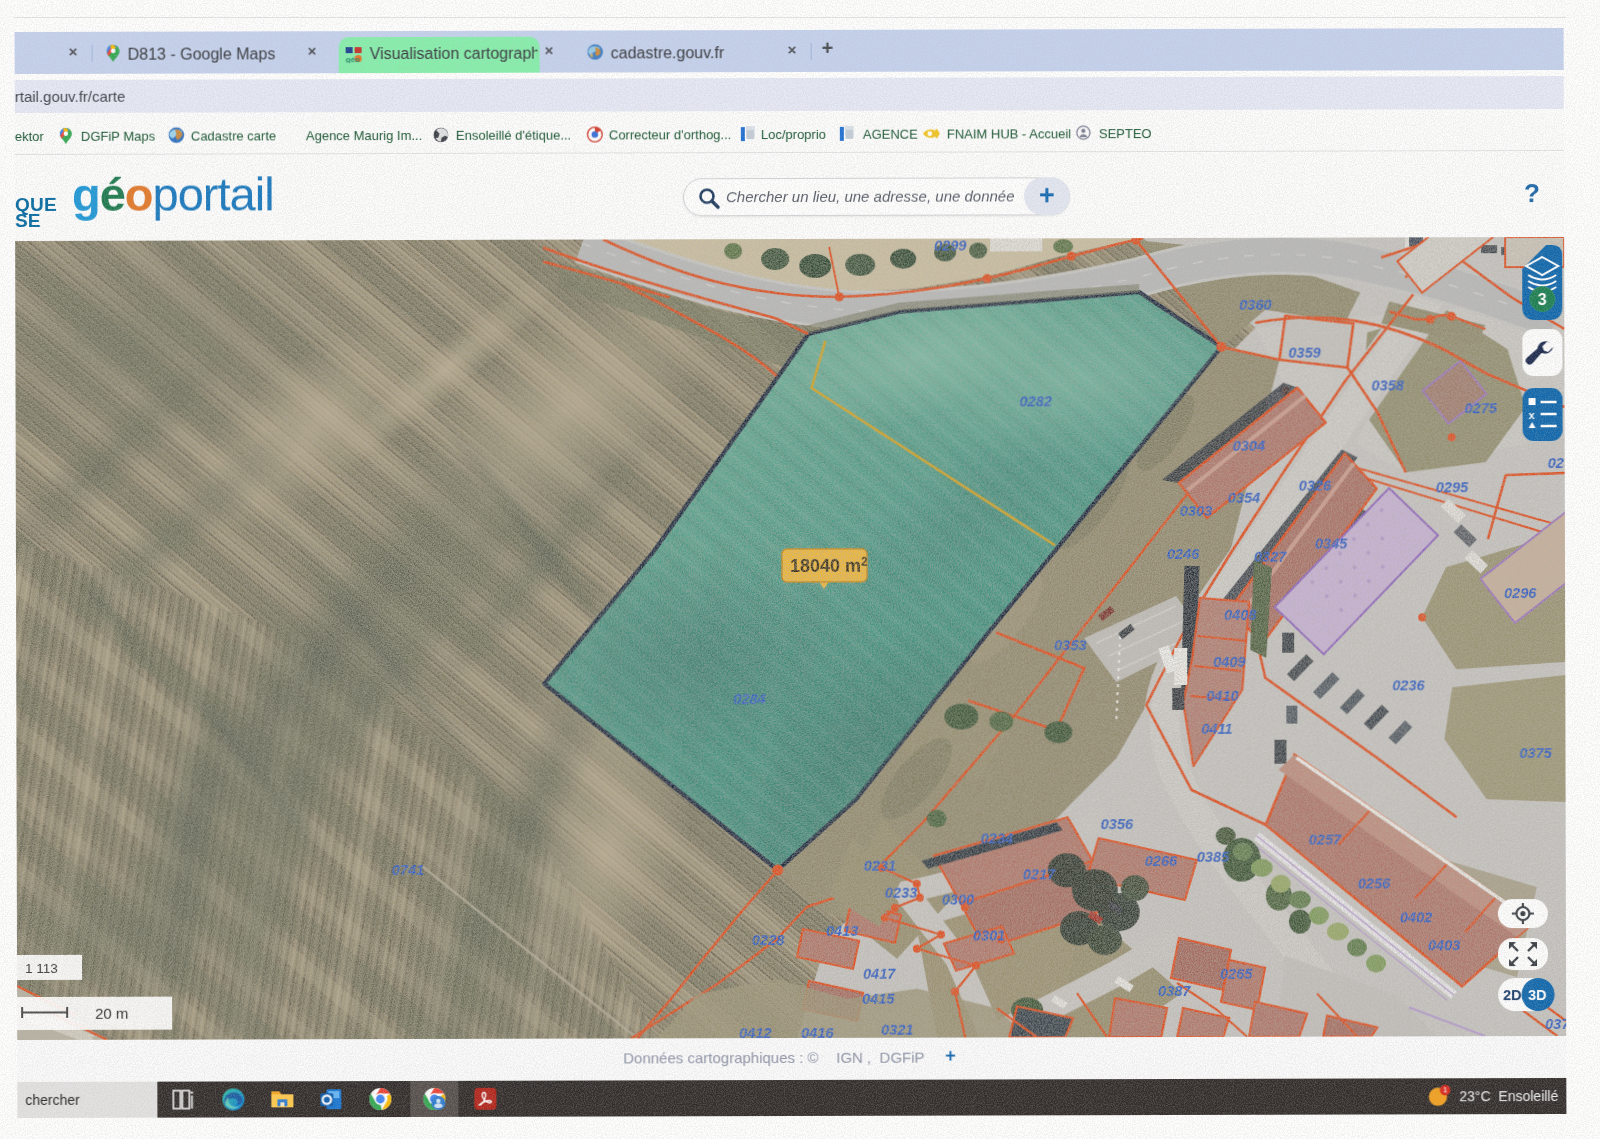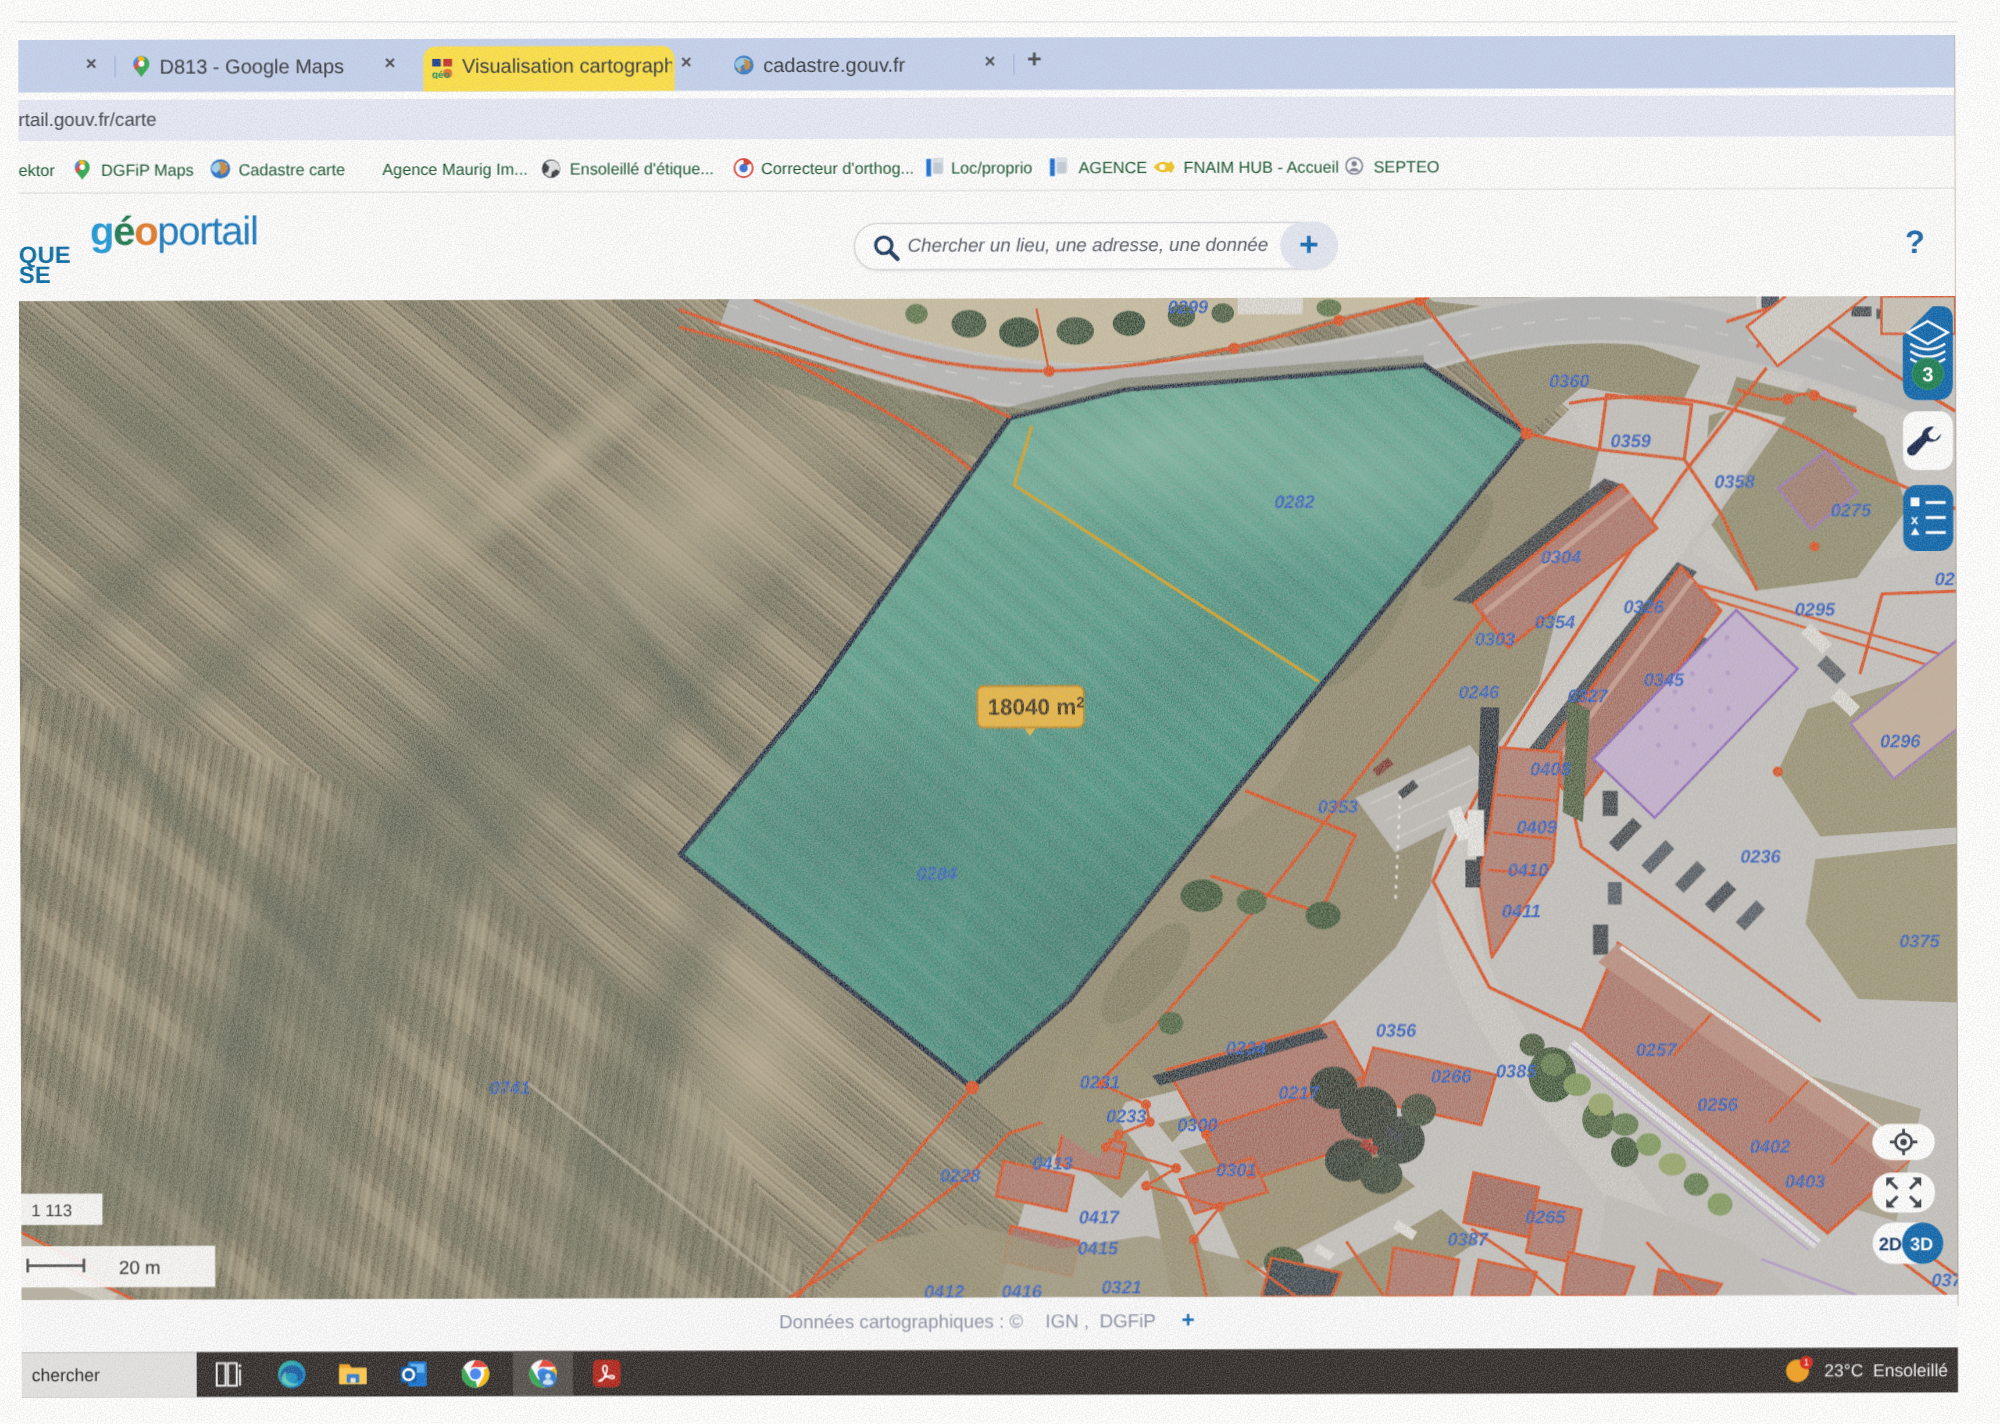--- a/index.html
+++ b/index.html
@@ -3,28 +3,28 @@
 html,body{margin:0;padding:0;background:#fff;overflow:hidden}
 *{box-sizing:border-box}
 body{font-family:"Liberation Sans",sans-serif;width:1600px;height:1139px;position:relative}
 #content{position:absolute;left:16px;top:30px;width:1549px;height:1087px;transform:rotate(-0.15deg);transform-origin:50% 50%;background:#fff;filter:blur(0.35px)}
 .abs{position:absolute}
 
 #tabbar{left:0;top:0;width:1549px;height:42px;background:#c5d2ee}
 .tabx{color:#4a4d52;font-size:15px;font-weight:bold}
 .tabtxt{color:#33363b;font-size:16px;white-space:nowrap}
 .tabsep{width:1px;height:17px;background:#9fb4dc;top:13px}
-#activetab{left:324px;top:6px;width:201px;height:36px;background:#fde047;border-radius:10px 10px 0 0}
+#activetab{left:324px;top:6px;width:201px;height:36px;background:#86efac;border-radius:10px 10px 0 0}
 #addrbar{left:0;top:48px;width:1549px;height:33px;background:#e6e9f6;color:#3c4048;font-size:15px;line-height:33px}
 #bookbar{left:0;top:81px;width:1549px;height:42px;background:#fdfdfd;border-bottom:1px solid #e2e2e4}
 .bk{top:3px;height:41px;line-height:41px;font-size:13px;color:#14532d;white-space:nowrap}
 
 #gphead{left:0;top:124px;width:1549px;height:85px;background:#fdfdfd}
 #rf{left:0;top:41px;width:32px;height:36px;font-weight:bold;color:#0369a1;font-size:19px;line-height:16px;letter-spacing:.2px}
-#logo{left:57px;top:11px;font-size:32px;letter-spacing:-1px}
+#logo{left:57px;top:11px;font-size:47px;letter-spacing:-1px}
 #logo b{font-weight:bold}
 #searchpill{left:668px;top:24px;width:387px;height:38px;background:#fff;border:1px solid #d4d4d8;border-radius:19px;box-shadow:0 1px 2px rgba(0,0,0,.08)}
 #searchtxt{left:42px;top:0;line-height:36px;font-style:italic;color:#555a66;font-size:15px}
 #plusbtn{right:-1px;top:-1px;width:46px;height:38px;background:#e3e7f2;border-radius:19px;color:#1269b2;font-size:27px;font-weight:bold;text-align:center;line-height:36px}
 #qmark{left:1509px;top:26px;color:#1a66a8;font-size:26px;font-weight:bold}
 
 #attrib{left:0;top:1008px;width:1549px;height:42px;background:#fbfbfc;color:#8d93a6;font-size:15px}
 #taskbar{left:0;top:1050px;width:1549px;height:36px;background:#332e2c}
 #tsearch{left:0;top:0;width:140px;height:36px;background:#e3e2e2;color:#1f1f1f;font-size:14px;line-height:36px;padding-left:8px}
 .ticon{top:6px;width:24px;height:24px}

